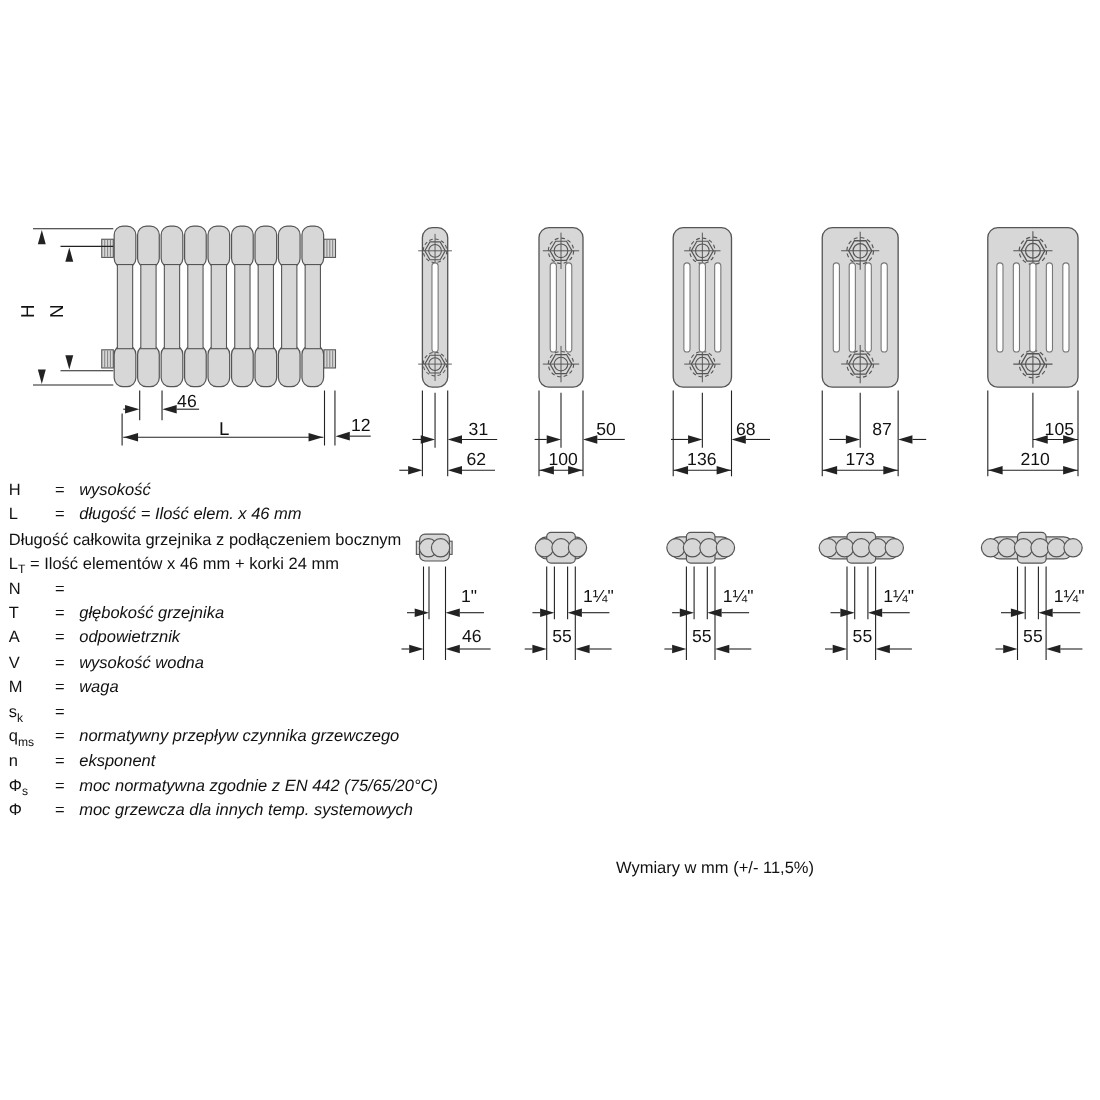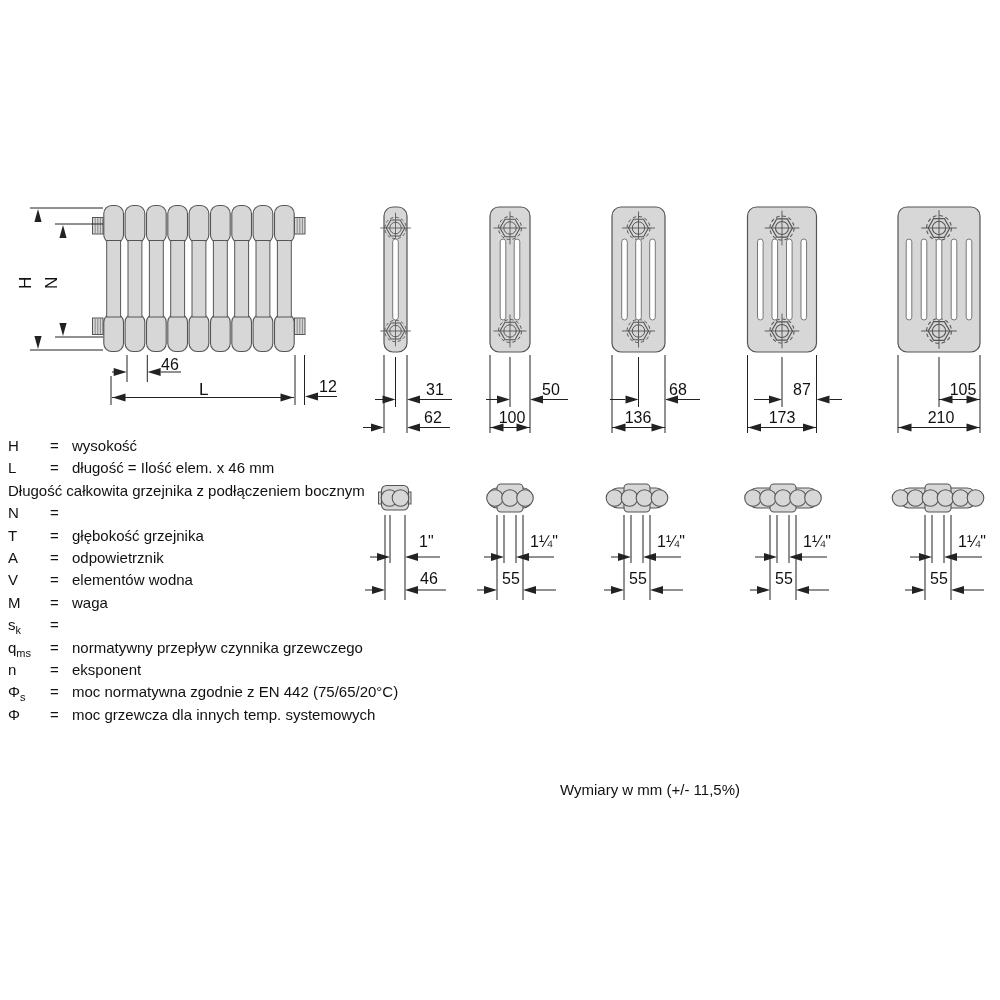--- a/index.html
+++ b/index.html
@@ -6,21 +6,21 @@
   .page{position:relative;width:1000px;height:1000px;background:#ffffff;overflow:hidden;
         font-family:"Liberation Sans", sans-serif;color:#111;}
   .page svg{position:absolute;left:0;top:0;}
   svg text{font-family:"Liberation Sans", sans-serif;fill:#111;}
   .dimtxt{font-size:16px;}
   .dimtxt-lg{font-size:17px;}
   .legend{position:absolute;left:8px;top:435px;font-size:15px;line-height:22.4px;white-space:nowrap;}
   .lrow{position:relative;height:22.4px;}
   .lrow .sym{position:absolute;left:0;top:0;}
   .lrow .eq{position:absolute;left:42px;top:0;}
-  .lrow .txt{position:absolute;left:64px;top:0;}
+  .lrow .txt{position:absolute;left:64px;top:0;font-style:italic;}
   .lrow.indent{padding-left:66px;}
   sub{font-size:11px;line-height:0;}
   .note{position:absolute;left:560px;top:781px;font-size:15px;}
 </style>
 </head>
 <body>
 
 <div class="page">
 
 <svg width="1000" height="1000" viewBox="0 0 1000 1000">
@@ -359,37 +359,40 @@
   </div>
   <div class="lrow">
     <span class="sym">L</span>
     <span class="eq">=</span>
     <span class="txt">długość = Ilość elem. x 46 mm</span>
   </div>
   <div class="lrow">
     <span>Długość całkowita grzejnika z podłączeniem bocznym</span>
   </div>
   <div class="lrow">
+    <span>L</span><sub>T</sub><span> = Ilość elementów x 46 mm + korki 24 mm</span>
+  </div>
+  <div class="lrow">
     <span class="sym">N</span>
     <span class="eq">=</span>
   </div>
   <div class="lrow">
     <span class="sym">T</span>
     <span class="eq">=</span>
     <span class="txt">głębokość grzejnika</span>
   </div>
   <div class="lrow">
     <span class="sym">A</span>
     <span class="eq">=</span>
     <span class="txt">odpowietrznik</span>
   </div>
   <div class="lrow">
     <span class="sym">V</span>
     <span class="eq">=</span>
-    <span class="txt">elementów wodna</span>
+    <span class="txt">wysokość wodna</span>
   </div>
   <div class="lrow">
     <span class="sym">M</span>
     <span class="eq">=</span>
     <span class="txt">waga</span>
   </div>
   <div class="lrow">
     <span class="sym"><span>s</span><sub>k</sub></span>
     <span class="eq">=</span>
   </div>

